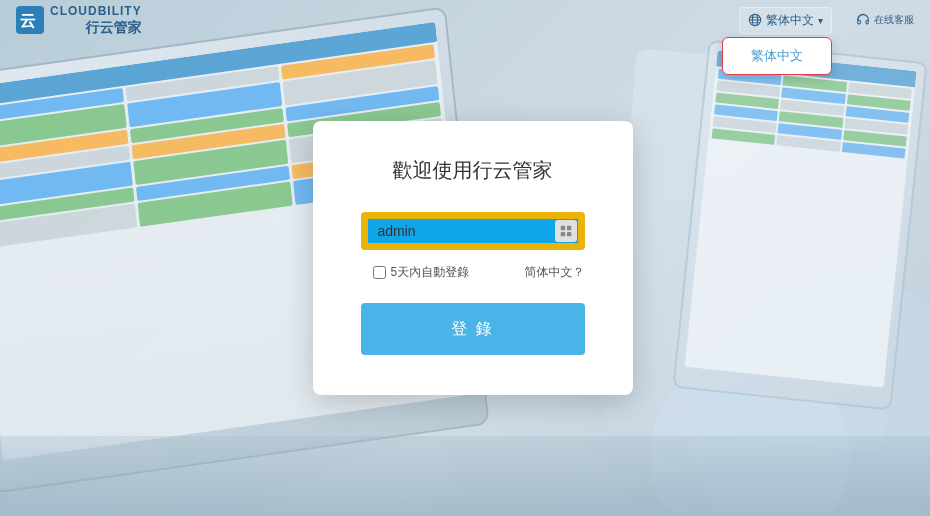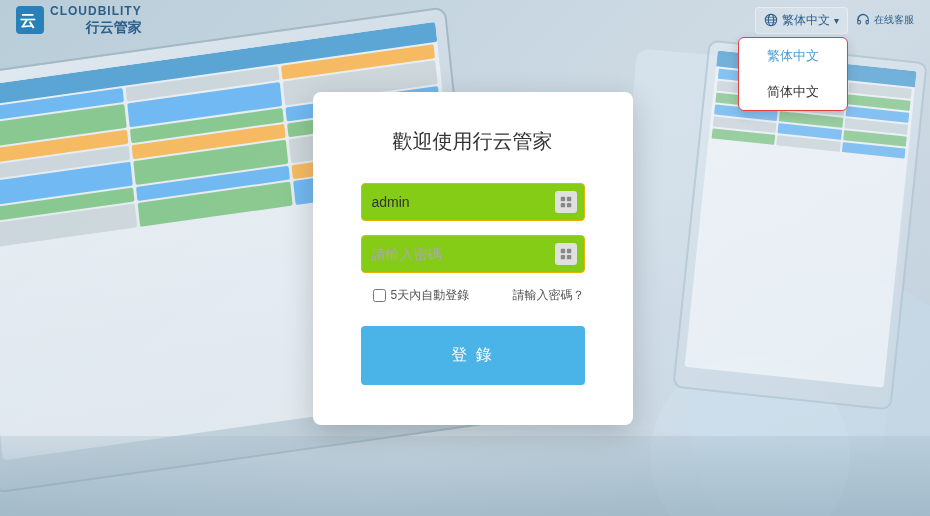--- a/index.html
+++ b/index.html
@@ -104,21 +104,21 @@
     .logo-text {
       font-size: 11px;
       color: #2c5f8a;
       font-weight: 600;
       line-height: 1.2;
     }
 
     .topbar-right {
       display: flex;
       align-items: center;
-      gap: 8px;
+      gap: 24px;
       position: relative;
     }
 
     .lang-dropdown-wrapper {
       position: relative;
     }
 
     .lang-btn {
       display: flex;
       align-items: center;
@@ -203,27 +203,27 @@
     }
 
     .input-group {
       position: relative;
       margin-bottom: 14px;
     }
 
     .input-field {
       width: 100%;
       height: 38px;
-      border: 1px solid #eab308;
+      border: 7px solid #eab308;
       border-radius: 4px;
       padding: 0 38px 0 10px;
       font-size: 14px;
       color: #333;
       outline: none;
-      background: #84cc16;
+      background: #0ea5e9;
     }
 
     .input-field::placeholder {
       color: #aaa;
     }
 
     .input-icon {
       position: absolute;
       right: 8px;
       top: 50%;
@@ -264,21 +264,21 @@
 
     .forgot-link {
       font-size: 12px;
       color: #555;
       cursor: pointer;
       text-decoration: none;
     }
 
     .login-btn {
       width: 100%;
-      height: 59px;
+      height: 52px;
       background: #4ab3e8;
       border: none;
       border-radius: 4px;
       color: white;
       font-size: 16px;
       cursor: pointer;
       letter-spacing: 2px;
     }
 
     
@@ -472,21 +472,20 @@
           <line x1="1.5" y1="8" x2="14.5" y2="8" stroke="#2c5f8a" stroke-width="1.2"></line>
           <line x1="2.5" y1="5" x2="13.5" y2="5" stroke="#2c5f8a" stroke-width="0.8"></line>
           <line x1="2.5" y1="11" x2="13.5" y2="11" stroke="#2c5f8a" stroke-width="0.8"></line>
         </svg>
         <span>繁体中文</span>
         <span style="font-size:10px;">▾</span>
       </div>
 
       <div class="lang-menu">
         <div class="lang-menu-item selected">繁体中文</div>
-        <div class="lang-menu-item">简体中文</div>
       </div>
     </div>
 
     <div class="support-btn">
       <svg width="14" height="14" viewBox="0 0 16 16" xmlns="http://www.w3.org/2000/svg">
         <path d="M8 2a5.5 5.5 0 00-5.5 5.5v1h1.5a1 1 0 011 1v2a1 1 0 01-1 1H3a1 1 0 01-1-1V7.5a6 6 0 0112 0V11.5a1 1 0 01-1 1h-.5a1 1 0 01-1-1v-2a1 1 0 011-1H14v-1A5.5 5.5 0 008 2z" fill="none" stroke="#2c5f8a" stroke-width="1.2"></path>
       </svg>
       <span>在线客服</span>
     </div>
   </div>
@@ -501,35 +500,24 @@
       <div class="input-icon">
         <svg width="14" height="14" viewBox="0 0 16 16" xmlns="http://www.w3.org/2000/svg">
           <rect x="2" y="2" width="5" height="5" rx="1" fill="#888"></rect>
           <rect x="9" y="2" width="5" height="5" rx="1" fill="#888"></rect>
           <rect x="2" y="9" width="5" height="5" rx="1" fill="#888"></rect>
           <rect x="9" y="9" width="5" height="5" rx="1" fill="#888"></rect>
         </svg>
       </div>
     </div>
 
-    <div class="input-group">
-      <input type="password" class="input-field" placeholder="請輸入密碼" style="">
-      <div class="input-icon">
-        <svg width="14" height="14" viewBox="0 0 16 16" xmlns="http://www.w3.org/2000/svg">
-          <rect x="2" y="2" width="5" height="5" rx="1" fill="#888"></rect>
-          <rect x="9" y="2" width="5" height="5" rx="1" fill="#888"></rect>
-          <rect x="2" y="9" width="5" height="5" rx="1" fill="#888"></rect>
-          <rect x="9" y="9" width="5" height="5" rx="1" fill="#888"></rect>
-        </svg>
-      </div>
-    </div>
 
     <div class="options-row">
       <label class="remember-label">
         <input type="checkbox" class="remember-checkbox" style="">
         <span>5天內自動登錄</span>
       </label>
-      <a class="forgot-link">請輸入密碼？</a>
+      <a class="forgot-link">简体中文？</a>
     </div>
 
     <button class="login-btn">登 錄</button>
   </div>
 </div>
 
 </body></html>

